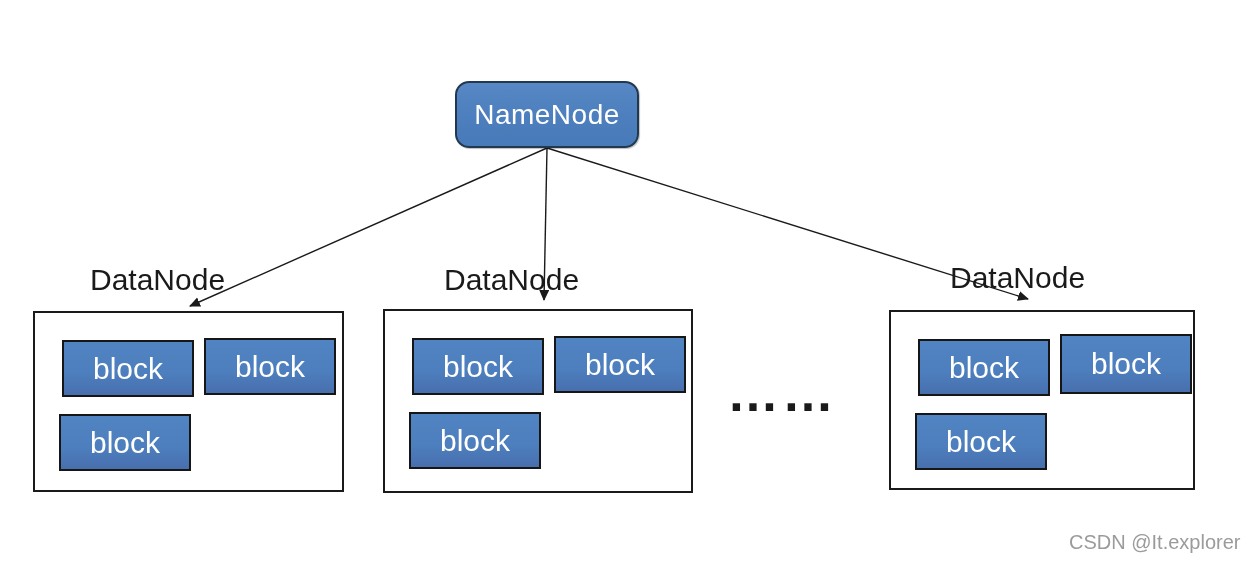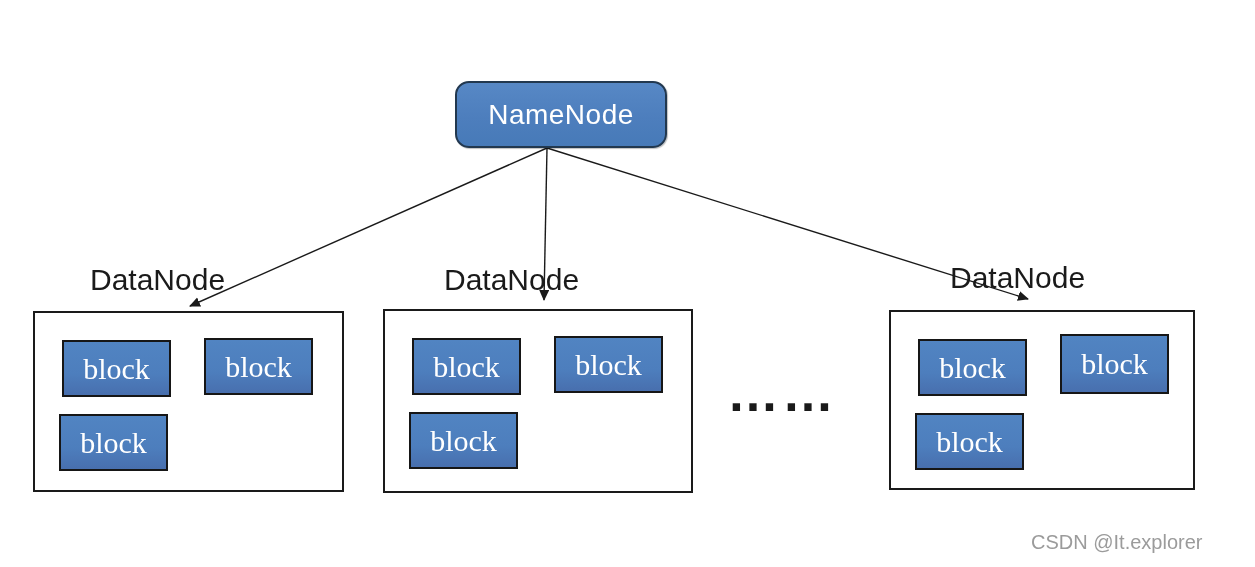--- a/index.html
+++ b/index.html
@@ -19,21 +19,21 @@
     width:1255px;height:567px;
     background:#ffffff;
     font-family:"Liberation Sans", sans-serif;
     overflow:hidden;
   }
   .arrows{position:absolute;left:0;top:0;width:1255px;height:567px;}
   .arrows line{stroke:var(--arrow);stroke-width:1.4;}
   .arrows path{fill:var(--arrow);}
 
   .namenode{
-    position:absolute;left:455px;top:81px;width:212px;height:67px;
+    position:absolute;left:455px;top:81px;width:184px;height:67px;
     background:linear-gradient(180deg,#5788c5 0%,var(--node-fill) 55%,#477ab8 100%);
     border:2.5px solid var(--node-border);
     border-radius:14px;
     display:flex;align-items:center;justify-content:center;
     box-shadow:1px 1px 1px rgba(0,0,0,0.25);
     box-sizing:border-box;
   }
   .namenode span{
     color:var(--node-text);font-size:28px;letter-spacing:0.5px;
   }
@@ -54,43 +54,42 @@
     background:#ffffff;
     border:2px solid var(--container-border);
     box-sizing:border-box;
   }
   .dn-box.d1{left:33px;top:311px;width:311px;height:181px;}
   .dn-box.d2{left:383px;top:309px;width:310px;height:184px;}
   .dn-box.d3{left:889px;top:310px;width:306px;height:180px;}
 
   .block{
     position:absolute;
-    width:109px;height:57px;
+    width:132px;height:57px;
     background:linear-gradient(180deg,#5184c2 0%,var(--block-fill) 60%,#486fae 100%);
     border:2.5px solid var(--block-border);
     box-sizing:border-box;
     display:flex;align-items:center;justify-content:center;
     color:var(--node-text);
     font-size:30px;
-    font-family:Liberation Serif, serif;
   }
   .block.b1{left:27px;top:27px;}
   .block.b2{left:169px;top:25px;}
   .block.b3{left:24px;top:101px;}
   .dn-box.d3 .block.b2{top:22px;height:60px;}
 
   .dots{
     position:absolute;left:727px;top:367px;
     color:var(--label-text);
     font-size:52px;font-weight:bold;letter-spacing:3px;
     line-height:1;white-space:nowrap;
   }
 
   .watermark{
-    position:absolute;left:1031px;top:531px;
+    position:absolute;left:1069px;top:531px;
     color:var(--watermark-text);
     font-size:20px;
     white-space:nowrap;
   }
 </style>
 </head>
 <body>
 
 <div class="canvas">
 

